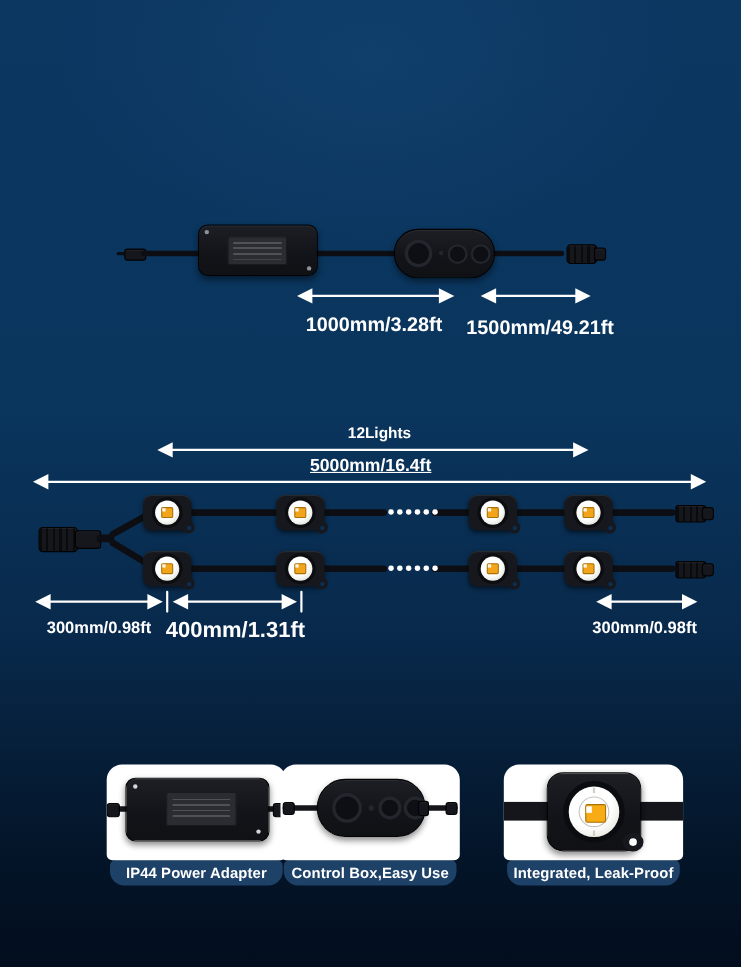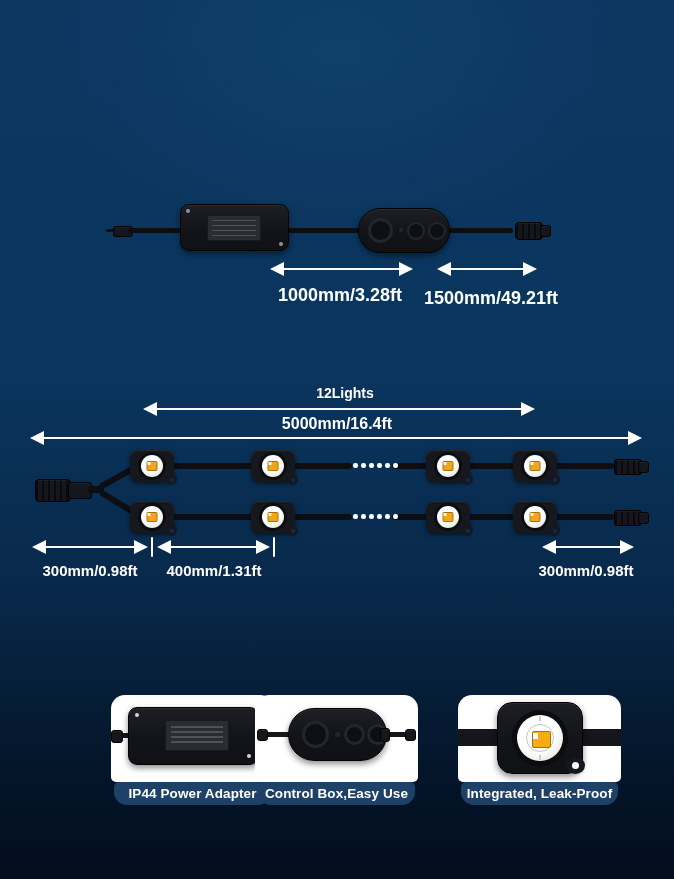--- a/index.html
+++ b/index.html
@@ -109,21 +109,21 @@
         <span class="shaft"></span>
       </div>
     <div class="abs mlabel" style="left:391px;top:288px;width:200px;font-size:18px;">1500mm/49.21ft</div>
   </div>
 
   <div>
     <div class="abs mlabel" style="left:16px;right:0;top:385px;font-size:14px;">12Lights</div>
     <div class="arrow" style="left:143px;top:402px;width:392px;">
         <span class="shaft"></span>
       </div>
-    <div class="abs mlabel" style="left:0;right:0;top:415px;font-size:16px;">5000mm/16.4ft</div>
+    <div class="abs mlabel" style="left:0;right:0;top:415px;font-size:16px;text-decoration:underline;">5000mm/16.4ft</div>
     <div class="arrow" style="left:30px;top:431px;width:612px;">
         <span class="shaft"></span>
       </div>
 
     <div class="plug ribbed" style="left:35px;top:479px;width:34px;height:21px;border-radius:4px;"></div>
     <div class="plug" style="left:68px;top:482px;width:22px;height:15px;"></div>
     <div class="cable" style="left:88px;top:486px;width:16px;height:7px;"></div>
     <div class="cable" style="left:100px;top:484px;width:50px;height:6px;transform:rotate(-29deg);transform-origin:left center;"></div>
     <div class="cable" style="left:100px;top:489px;width:52px;height:6px;transform:rotate(31deg);transform-origin:left center;"></div>
 
@@ -211,25 +211,25 @@
     <div class="tick" style="left:151px;top:537px;"></div>
     <div class="arrow" style="left:157px;top:540px;width:113px;">
         <span class="shaft"></span>
       </div>
     <div class="tick" style="left:273px;top:537px;"></div>
     <div class="arrow" style="left:542px;top:540px;width:92px;">
         <span class="shaft"></span>
       </div>
 
     <div class="abs mlabel" style="left:10px;top:562px;width:160px;font-size:15px;">300mm/0.98ft</div>
-    <div class="abs mlabel" style="left:134px;top:562px;width:160px;font-size:15px;">400mm/1.31ft</div>
+    <div class="abs mlabel" style="left:134px;top:562px;width:160px;font-size:20px;">400mm/1.31ft</div>
     <div class="abs mlabel" style="left:506px;top:562px;width:160px;font-size:15px;">300mm/0.98ft</div>
   </div>
 
-  <div class="card" style="left:64px;padding-left:47px;">
+  <div class="card" style="left:50px;padding-left:47px;">
     <div class="card-white">
       <div class="c-cable" style="left:2px;top:38px;width:159px;height:5px;"></div>
       <div class="plug" style="left:0;top:35px;width:10px;height:11px;"></div>
       <div class="plug" style="right:0;top:35px;width:10px;height:11px;"></div>
       <div class="devbody" style="left:17px;top:12px;width:129px;height:56px;border-radius:9px;">
         <div class="adp-label" style="left:36px;top:12px;width:64px;height:31px;"></div>
         <div class="screw" style="left:6px;top:5px;background:#e8ebef;"></div>
         <div class="screw" style="right:7px;bottom:6px;background:#e8ebef;"></div>
       </div>
     </div>

